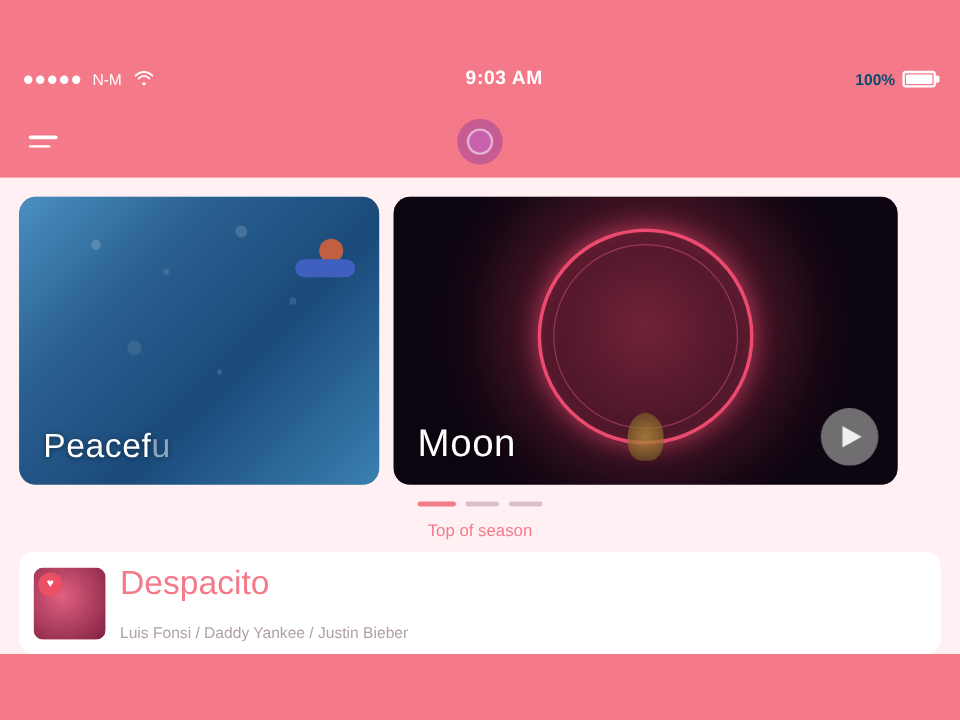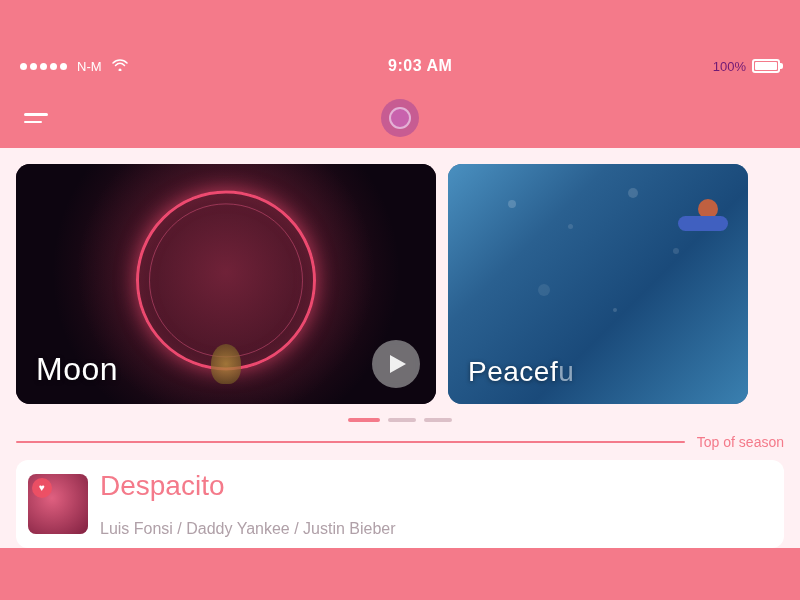--- a/index.html
+++ b/index.html
@@ -69,23 +69,23 @@
       letter-spacing: 0.5px;
     }
 
     .status-right {
       display: flex;
       align-items: center;
       gap: 6px;
     }
 
     .battery-text {
-      color: #701a75;
+      color: #0c4a6e;
       font-size: 13px;
-      font-weight: 400;
+      font-weight: 700;
     }
 
     .battery-icon {
       width: 28px;
       height: 14px;
       border: 2px solid white;
       border-radius: 3px;
       position: relative;
       display: flex;
       align-items: center;
@@ -360,20 +360,21 @@
     .page-dot.inactive {
       width: 28px;
       background: #dcc0c8;
     }
 
     
     .top-season-row {
       display: flex;
       align-items: center;
       padding: 4px 16px 10px;
+      flex-direction: column;
     }
 
     .top-season-line {
       flex: 1;
       height: 2px;
       background: #f47a8a;
       border-radius: 1px;
       margin-right: 12px;
     }
 
@@ -439,21 +440,21 @@
     }
 
     .song-title {
       color: #f47a8a;
       font-size: 28px;
       font-weight: 500;
     }
 
     .song-artist {
       color: #b0a0a8;
-      font-size: 16px;
+      font-size: 13px;
       margin-top: 18px;
     }
   </style>
 </head>
 <body>
 
 <div class="phone-frame">
 
   <div class="status-bar">
     <div class="status-left">
@@ -490,49 +491,49 @@
     <div class="logo">
       <div class="logo-inner"></div>
     </div>
     <div class="header-right"></div>
   </div>
 
   <div class="content-area">
 
     <div class="cards-row">
 
-      <div class="card card-main">
-        <div class="card-main-bg">
-          <div class="ring"></div>
-          <div class="figure-in-card"></div>
-        </div>
-        <span class="card-title">Moon</span>
-        <div class="play-button">
-          <div class="play-triangle"></div>
-        </div>
-      </div>
-
       <div class="card card-secondary">
         <div class="card-secondary-bg">
           <div class="water-bubbles">
             <div class="bubble" style="width:8px;height:8px;top:15%;left:20%;opacity:0.6;"></div>
             <div class="bubble" style="width:5px;height:5px;top:25%;left:40%;opacity:0.4;"></div>
             <div class="bubble" style="width:10px;height:10px;top:10%;left:60%;opacity:0.5;"></div>
             <div class="bubble" style="width:6px;height:6px;top:35%;left:75%;opacity:0.4;"></div>
             <div class="bubble" style="width:12px;height:12px;top:50%;left:30%;opacity:0.3;"></div>
             <div class="bubble" style="width:4px;height:4px;top:60%;left:55%;opacity:0.5;"></div>
           </div>
           <div class="swimmer">
             <div class="swimmer-head"></div>
             <div class="swimmer-body"></div>
           </div>
         </div>
         <span class="card-title">Peacef<span style="opacity:0.5">u</span></span>
       </div>
 
+      <div class="card card-main">
+        <div class="card-main-bg">
+          <div class="ring"></div>
+          <div class="figure-in-card"></div>
+        </div>
+        <span class="card-title">Moon</span>
+        <div class="play-button">
+          <div class="play-triangle"></div>
+        </div>
+      </div>
+
     </div>
 
     <div class="pagination">
       <div class="page-dot active"></div>
       <div class="page-dot inactive"></div>
       <div class="page-dot inactive"></div>
     </div>
 
     <div class="top-season-row">
       <div class="top-season-line"></div>

